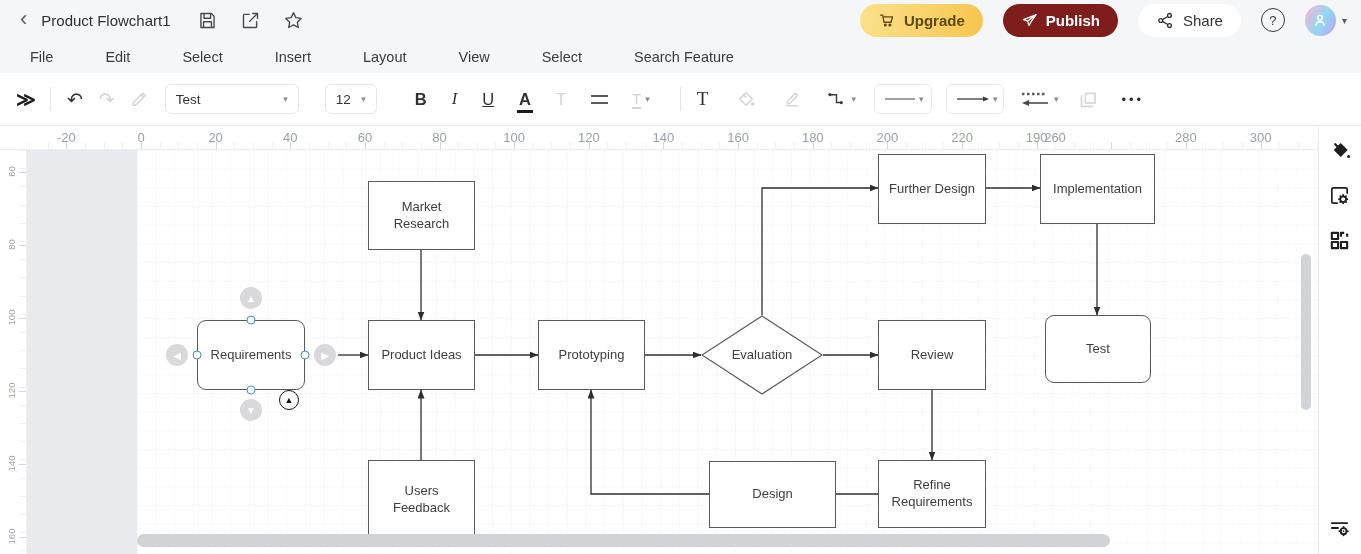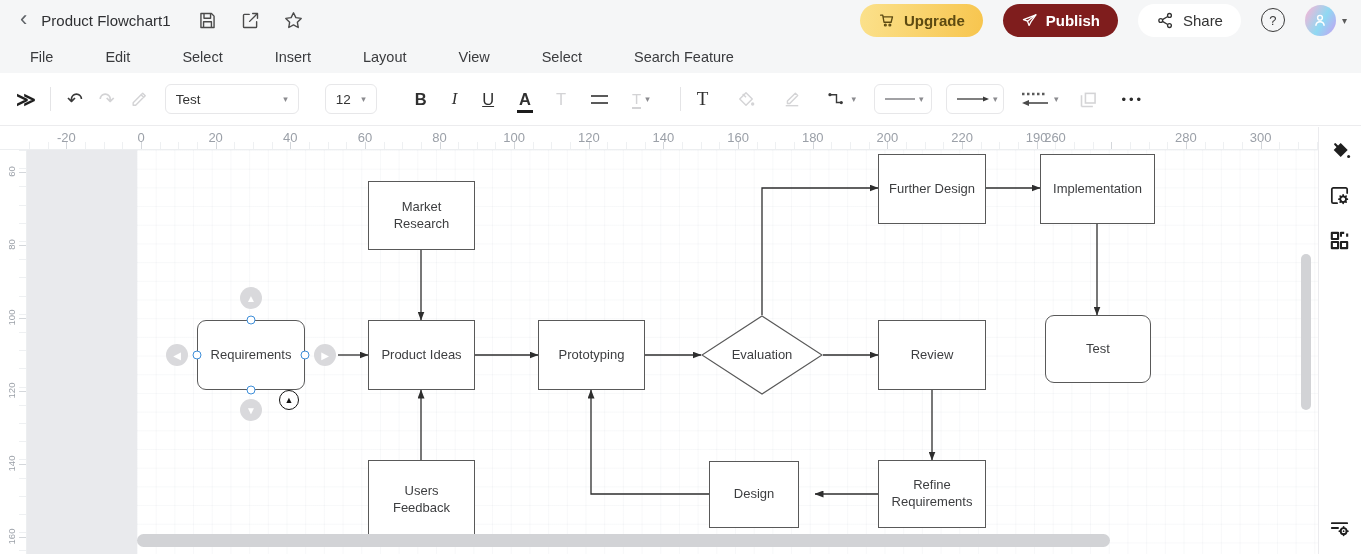--- a/index.html
+++ b/index.html
@@ -355,21 +355,21 @@
       <div class="node " style="left: 511px; top: 170px; width: 107px; height: 70px;">Prototyping</div>
       <div class="node diamond" style="left: 674px; top: 165px; width: 122px; height: 80px;"><svg width="122" height="80">
           <polygon points="61,1 121,40 61,79 1,40" fill="#fff" stroke="#595959" stroke-width="1.2"></polygon>
         </svg><span class="dlabel">Evaluation</span></div>
       <div class="node " style="left: 851px; top: 4px; width: 108px; height: 70px;">Further Design</div>
       <div class="node " style="left: 1013px; top: 4px; width: 115px; height: 70px;">Implementation</div>
       <div class="node " style="left: 851px; top: 170px; width: 108px; height: 70px;">Review</div>
       <div class="node rounded" style="left: 1018px; top: 165px; width: 106px; height: 68px;">Test</div>
       <div class="node " style="left: 341px; top: 310px; width: 107px; height: 80px;">Users
 Feedback</div>
-      <div class="node " style="left: 682px; top: 311px; width: 90px; height: 67px;">Design</div>
+      <div class="node " style="left: 682px; top: 311px; width: 127px; height: 67px;">Design</div>
       <div class="node " style="left: 851px; top: 310px; width: 108px; height: 68px;">Refine
 Requirements</div>
     </div>
   <div id="overlay">
       <div class="nav-circle" style="left: 224px; top: 148px;">▲</div>
       <div class="nav-circle" style="left: 224px; top: 260px;">▼</div>
       <div class="nav-circle" style="left: 150px; top: 205px;">◀</div>
       <div class="nav-circle" style="left: 298px; top: 205px;">▶</div>
       <div class="handle-dot" style="left: 224px; top: 170px;"></div>
       <div class="handle-dot" style="left: 224px; top: 240px;"></div>

